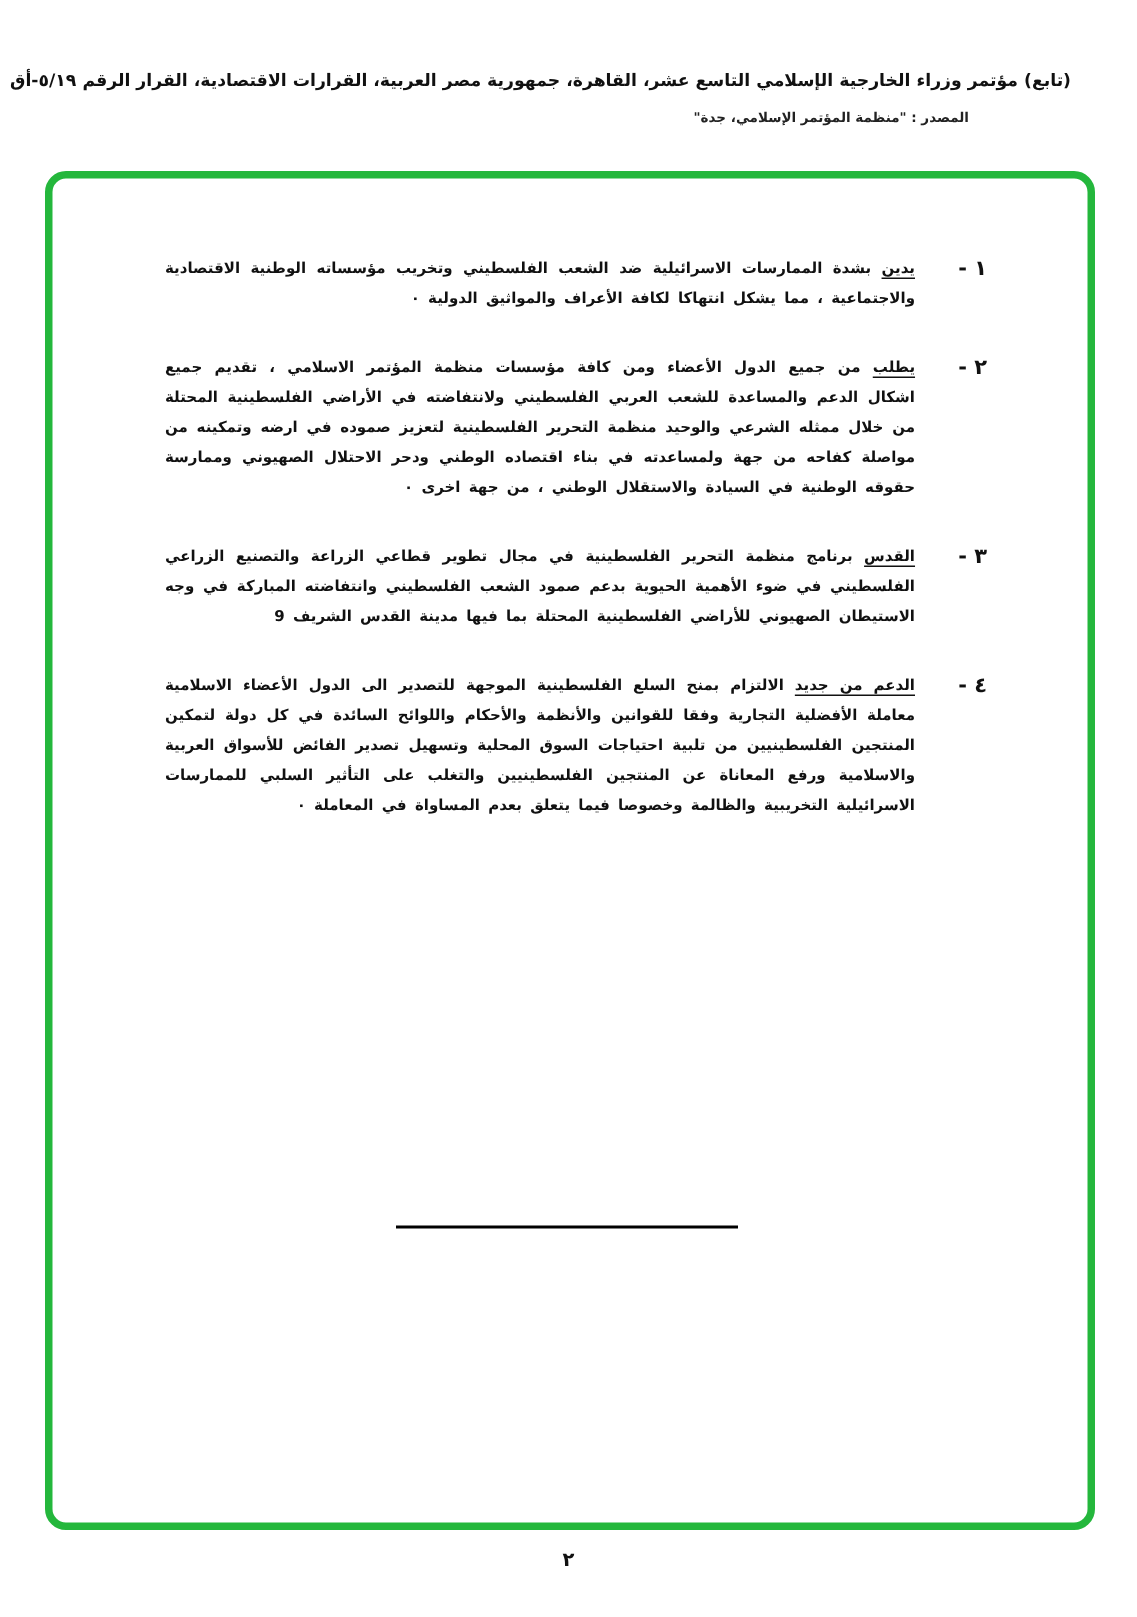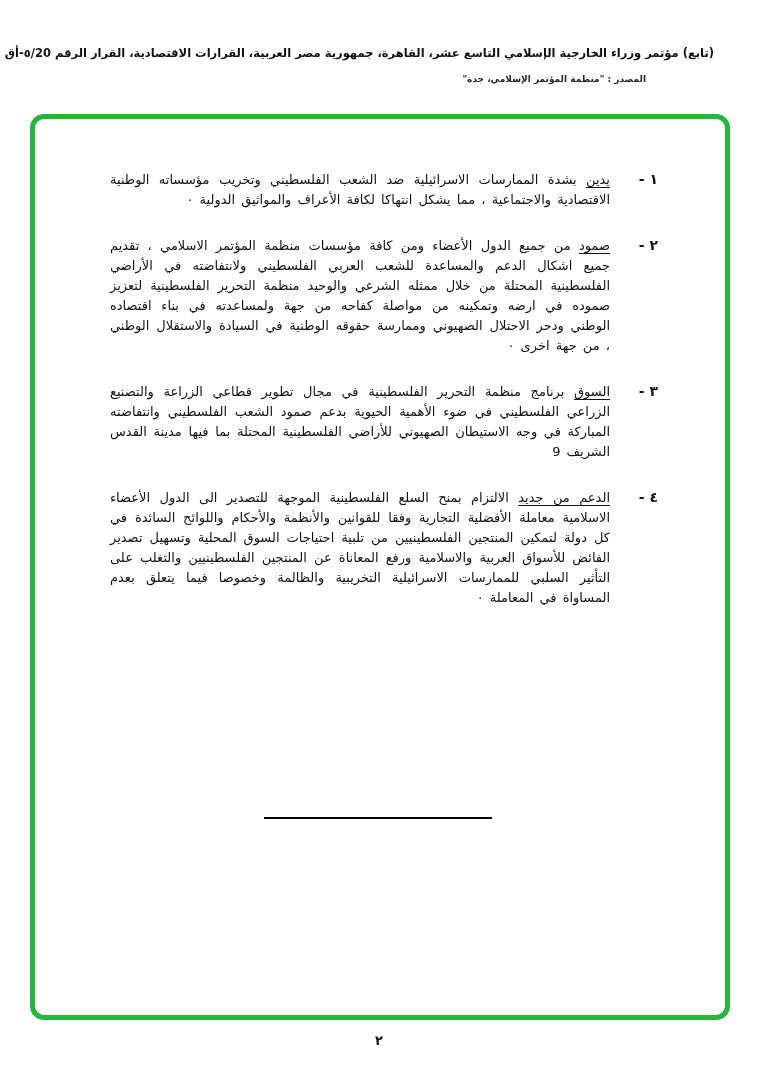--- a/index.html
+++ b/index.html
@@ -59,22 +59,22 @@
   }
   .item-number {
     flex: 0 0 34px;
     font-size: 14px;
     font-weight: bold;
     white-space: nowrap;
     padding-top: 1px;
   }
   .item-text {
     flex: 1;
-    font-size: 13px;
-    font-weight: normal;
+    font-size: 10px;
+    font-weight: bold;
     line-height: 20px;
     text-align: justify;
     word-spacing: 2px;
   }
   .lead {
     text-decoration: underline;
     text-underline-offset: 3px;
   }
   .separator {
     position: absolute;
@@ -92,48 +92,48 @@
     text-align: center;
     font-size: 13px;
     font-weight: bold;
   }
 </style>
 </head>
 <body>
 
 <div class="page">
 
-  <div class="header-line">(تابع) مؤتمر وزراء الخارجية الإسلامي التاسع عشر، القاهرة، جمهورية مصر العربية، القرارات الاقتصادية، القرار الرقم ٥/20-أق</div>
+  <div class="header-line">(تابع) مؤتمر وزراء الخارجية الإسلامي التاسع عشر، القاهرة، جمهورية مصر العربية، القرارات الاقتصادية، القرار الرقم ٥/١٩-أق</div>
 
   <div class="source-line">المصدر :  "منظمة المؤتمر الإسلامي، جدة"</div>
 
   <div class="frame"></div>
 
   <div class="content">
 
     <div class="item">
       <div class="item-number">١ -</div>
       <div class="item-text">
         <span class="lead">يدين</span>
         <span>بشدة الممارسات الاسرائيلية ضد الشعب الفلسطيني وتخريب مؤسساته الوطنية الاقتصادية والاجتماعية ، مما يشكل انتهاكا لكافة الأعراف والمواثيق الدولية ٠</span>
       </div>
     </div>
 
     <div class="item">
       <div class="item-number">٢ -</div>
       <div class="item-text">
-        <span class="lead">صمود</span>
+        <span class="lead">يطلب</span>
         <span>من جميع الدول الأعضاء ومن كافة مؤسسات منظمة المؤتمر الاسلامي ، تقديم جميع اشكال الدعم والمساعدة للشعب العربي الفلسطيني ولانتفاضته في الأراضي الفلسطينية المحتلة من خلال ممثله الشرعي والوحيد منظمة التحرير الفلسطينية لتعزيز صموده في ارضه وتمكينه من مواصلة كفاحه من جهة ولمساعدته في بناء اقتصاده الوطني ودحر الاحتلال الصهيوني وممارسة حقوقه الوطنية في السيادة والاستقلال الوطني ، من جهة اخرى ٠</span>
       </div>
     </div>
 
     <div class="item">
       <div class="item-number">٣ -</div>
       <div class="item-text">
-        <span class="lead">السوق</span>
+        <span class="lead">القدس</span>
         <span>برنامج منظمة التحرير الفلسطينية في مجال تطوير قطاعي الزراعة والتصنيع الزراعي الفلسطيني في ضوء الأهمية الحيوية بدعم صمود الشعب الفلسطيني وانتفاضته المباركة في وجه الاستيطان الصهيوني للأراضي الفلسطينية المحتلة بما فيها مدينة القدس الشريف 9</span>
       </div>
     </div>
 
     <div class="item">
       <div class="item-number">٤ -</div>
       <div class="item-text">
         <span class="lead">الدعم من جديد</span>
         <span>الالتزام بمنح السلع الفلسطينية الموجهة للتصدير الى الدول الأعضاء الاسلامية معاملة الأفضلية التجارية وفقا للقوانين والأنظمة والأحكام واللوائح السائدة في كل دولة لتمكين المنتجين الفلسطينيين من تلبية احتياجات السوق المحلية وتسهيل تصدير الفائض للأسواق العربية والاسلامية ورفع المعاناة عن المنتجين الفلسطينيين والتغلب على التأثير السلبي للممارسات الاسرائيلية التخريبية والظالمة وخصوصا فيما يتعلق بعدم المساواة في المعاملة ٠</span>
       </div>

